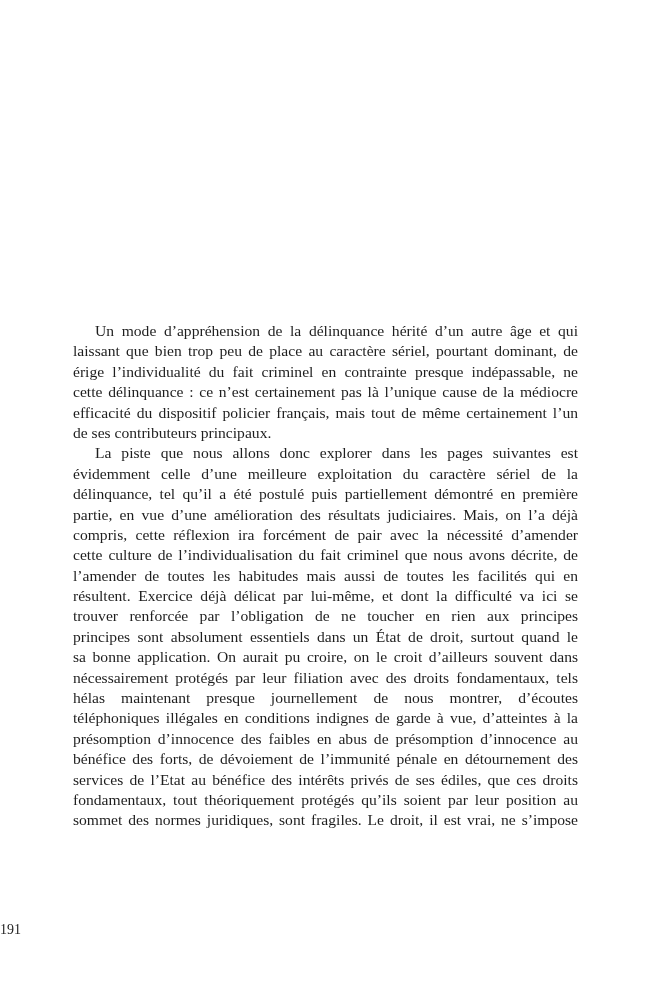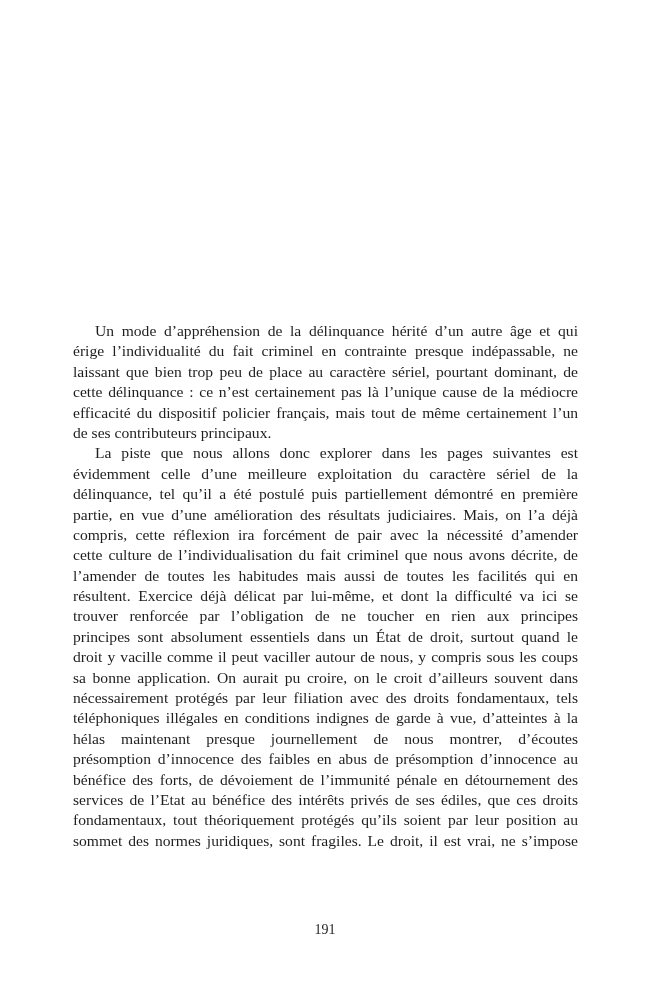--- a/index.html
+++ b/index.html
@@ -43,55 +43,53 @@
       text-align-last: left;
     }
     .line.indent {
       padding-left: 22px;
     }
     .page-number {
       position: absolute;
       left: 0;
       width: 650px;
       top: 922px;
-      text-align: center;
       font-family: "Liberation Serif", "DejaVu Serif", serif;
       font-size: 14px;
       color: #1e1e1e;
     }
   </style>
 </head>
 <body>
 
 <div class="page">
   <div class="body-text">
     <div class="para-block">
       <span class="line indent">Un mode d’appréhension de la délinquance hérité d’un autre âge et qui</span>
+      <span class="line">laissant que bien trop peu de place au caractère sériel, pourtant dominant, de</span>
       <span class="line">érige l’individualité du fait criminel en contrainte presque indépassable, ne</span>
-      <span class="line">laissant que bien trop peu de place au caractère sériel, pourtant dominant, de</span>
       <span class="line">cette délinquance : ce n’est certainement pas là l’unique cause de la médiocre</span>
       <span class="line">efficacité du dispositif policier français, mais tout de même certainement l’un</span>
       <span class="line last">de ses contributeurs principaux.</span>
     </div>
     <div class="para-block">
       <span class="line indent">La piste que nous allons donc explorer dans les pages suivantes est</span>
       <span class="line">évidemment celle d’une meilleure exploitation du caractère sériel de la</span>
       <span class="line">délinquance, tel qu’il a été postulé puis partiellement démontré en première</span>
       <span class="line">partie, en vue d’une amélioration des résultats judiciaires. Mais, on l’a déjà</span>
       <span class="line">compris, cette réflexion ira forcément de pair avec la nécessité d’amender</span>
       <span class="line">cette culture de l’individualisation du fait criminel que nous avons décrite, de</span>
       <span class="line">l’amender de toutes les habitudes mais aussi de toutes les facilités qui en</span>
       <span class="line">résultent. Exercice déjà délicat par lui-même, et dont la difficulté va ici se</span>
       <span class="line">trouver renforcée par l’obligation de ne toucher en rien aux principes</span>
       <span class="line">principes sont absolument essentiels dans un État de droit, surtout quand le</span>
-      <span class="line">droit y vacille comme il peut vaciller autour de nous, y compris sous les coups</span>
       <span class="line">sa bonne application. On aurait pu croire, on le croit d’ailleurs souvent dans</span>
       <span class="line">nécessairement protégés par leur filiation avec des droits fondamentaux, tels</span>
+      <span class="line">hélas maintenant presque journellement de nous montrer, d’écoutes</span>
       <span class="line">téléphoniques illégales en conditions indignes de garde à vue, d’atteintes à la</span>
-      <span class="line">hélas maintenant presque journellement de nous montrer, d’écoutes</span>
       <span class="line">présomption d’innocence des faibles en abus de présomption d’innocence au</span>
       <span class="line">bénéfice des forts, de dévoiement de l’immunité pénale en détournement des</span>
       <span class="line">services de l’Etat au bénéfice des intérêts privés de ses édiles, que ces droits</span>
       <span class="line">fondamentaux, tout théoriquement protégés qu’ils soient par leur position au</span>
       <span class="line">sommet des normes juridiques, sont fragiles. Le droit, il est vrai, ne s’impose</span>
     </div>
   </div>
 
   <div class="page-number">191</div>
 </div>

